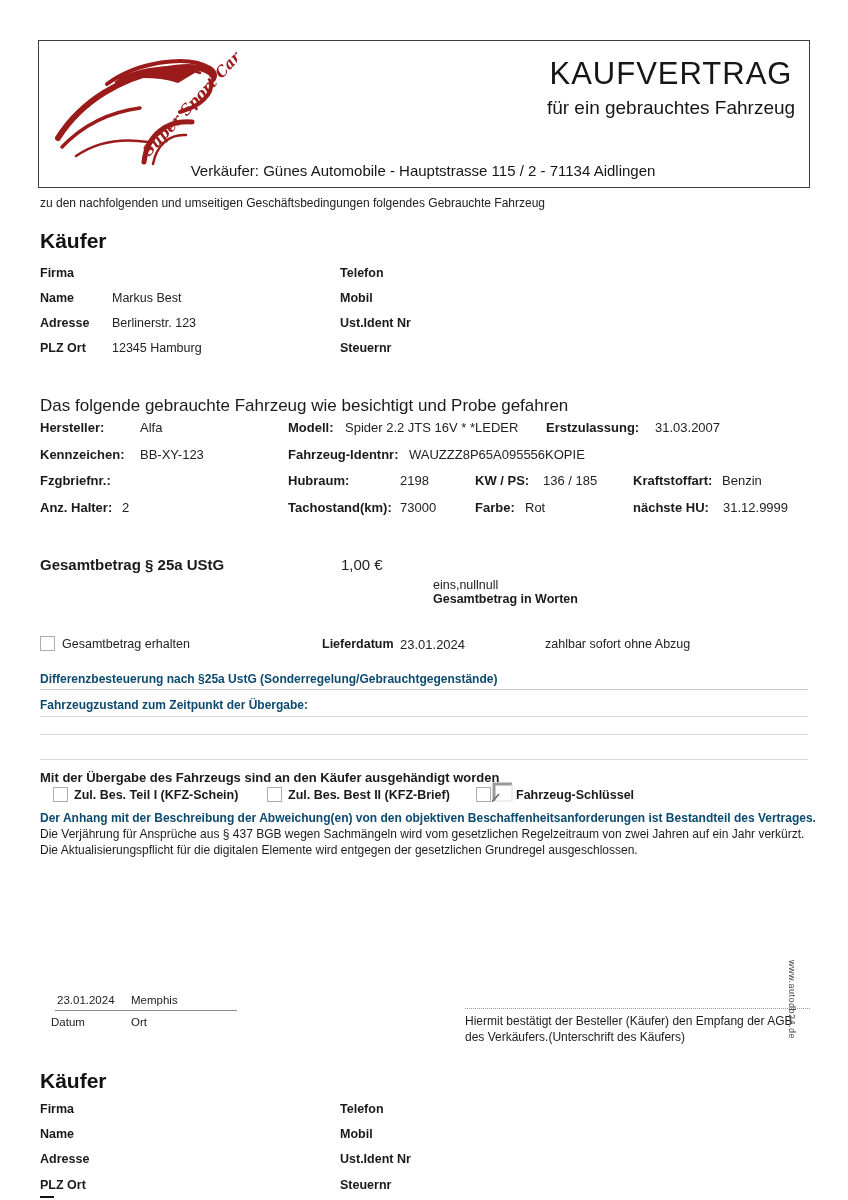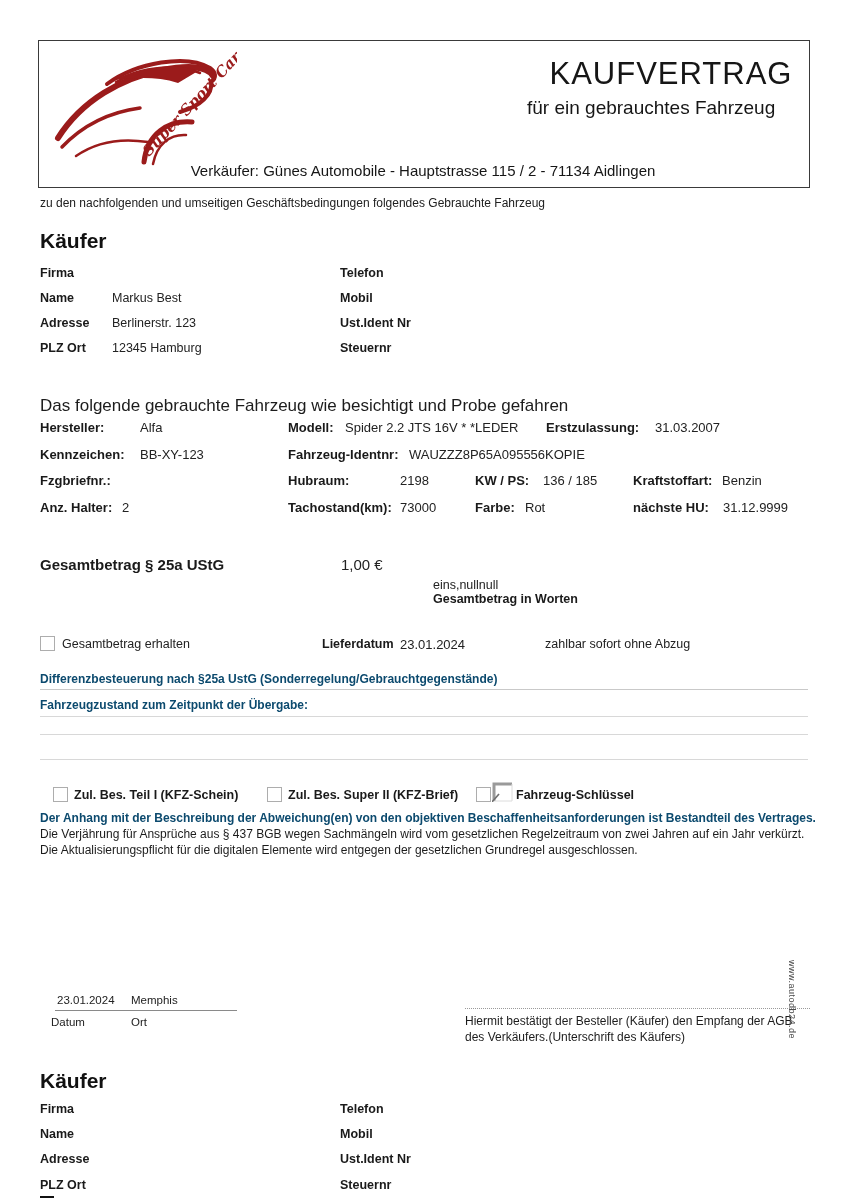--- a/index.html
+++ b/index.html
@@ -3,21 +3,21 @@
 <meta charset="utf-8">
 <style>
   html,body{margin:0;padding:0;background:#fff;}
   .page{position:relative;width:848px;height:1200px;background:#fff;overflow:hidden;
         font-family:"Liberation Sans","DejaVu Sans",sans-serif;color:#1a1a1a;}
   .abs{position:absolute;}
   .nw{white-space:nowrap;}
   
   .header-box{left:38px;top:40px;width:770px;height:146px;border:1px solid #3a3a3a;}
   .title{left:540px;top:56px;width:262px;text-align:center;font-size:31px;letter-spacing:1px;color:#161616;}
-  .subtitle{left:527px;top:97px;width:288px;font-size:19px;color:#161616;}
+  .subtitle{left:527px;top:97px;width:288px;text-align:center;font-size:19px;color:#161616;}
   .seller{left:38px;top:162px;width:770px;text-align:center;font-size:15px;color:#161616;}
   .intro{left:40px;top:196px;font-size:12px;color:#202020;}
   
   .h1{font-size:21px;font-weight:bold;color:#111;}
   .flabel{font-size:12.5px;font-weight:bold;}
   .fval{font-size:12.5px;color:#222;}
   
   .vlabel{font-size:13px;font-weight:bold;}
   .vval{font-size:13px;color:#222;}
   .sent{font-size:17px;color:#1c1c1c;}
@@ -126,24 +126,25 @@
   <div class="abs vval" style="left:400px;top:637px;">23.01.2024</div>
   <div class="abs fval" style="left:545px;top:637px;">zahlbar sofort ohne Abzug</div>
 
   <div class="abs legal-bold nw" style="left:40px;top:672px;">Differenzbesteuerung nach §25a UstG (Sonderregelung/Gebrauchtgegenstände)</div>
   <div class="abs small-line" style="left:40px;top:689px;width:768px;"></div>
   <div class="abs legal-bold nw" style="left:40px;top:698px;">Fahrzeugzustand zum Zeitpunkt der Übergabe:</div>
   <div class="abs faint-line" style="left:40px;top:716px;width:768px;"></div>
   <div class="abs faint-line" style="left:40px;top:734px;width:768px;"></div>
   <div class="abs faint-line" style="left:40px;top:759px;width:768px;"></div>
 
+  <div class="abs vlabel" style="left:40px;top:770px;">Mit der Übergabe des Fahrzeugs sind an den Käufer ausgehändigt worden</div>
   <div class="abs cb" style="left:53px;top:787px;"></div>
   <div class="abs flabel" style="left:74px;top:788px;">Zul. Bes. Teil I (KFZ-Schein)</div>
   <div class="abs cb" style="left:267px;top:787px;"></div>
-  <div class="abs flabel" style="left:288px;top:788px;">Zul. Bes. Super II (KFZ-Brief)</div>
+  <div class="abs flabel" style="left:288px;top:788px;">Zul. Bes. Best II (KFZ-Brief)</div>
   <div class="abs cb" style="left:476px;top:787px;"></div>
   <svg class="abs" style="left:492px;top:782px;" width="21" height="20" viewBox="0 0 21 20">
     <path d="M2,19 L2,2 L20,2" fill="none" stroke="#9a9a9a" stroke-width="3"></path>
     <path d="M20,2 L20,19 L2,19" fill="none" stroke="#dcdcdc" stroke-width="1"></path>
     <path d="M0,20 L7,12" stroke="#6f6f6f" stroke-width="1.6"></path>
   </svg>
   <div class="abs flabel" style="left:516px;top:788px;">Fahrzeug-Schlüssel</div>
 
   <div class="abs legal-bold nw" style="left:40px;top:811px;">Der Anhang mit der Beschreibung der Abweichung(en) von den objektiven Beschaffenheitsanforderungen ist Bestandteil des Vertrages.</div>
   <div class="abs legal-body" style="left:40px;top:826px;width:772px;">Die Verjährung für Ansprüche aus § 437 BGB wegen Sachmängeln wird vom gesetzlichen Regelzeitraum von zwei Jahren auf ein Jahr verkürzt. Die Aktualisierungspflicht für die digitalen Elemente wird entgegen der gesetzlichen Grundregel ausgeschlossen.</div>

